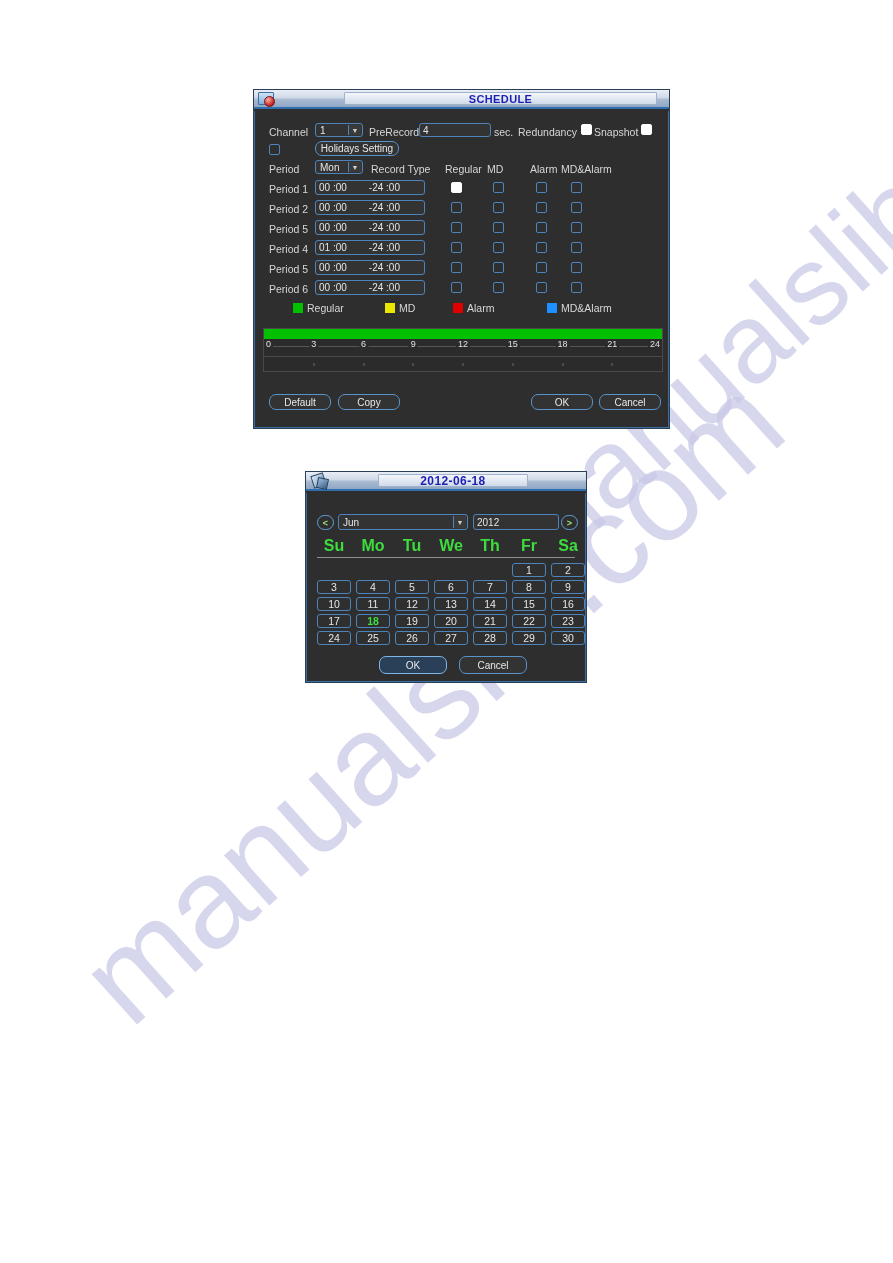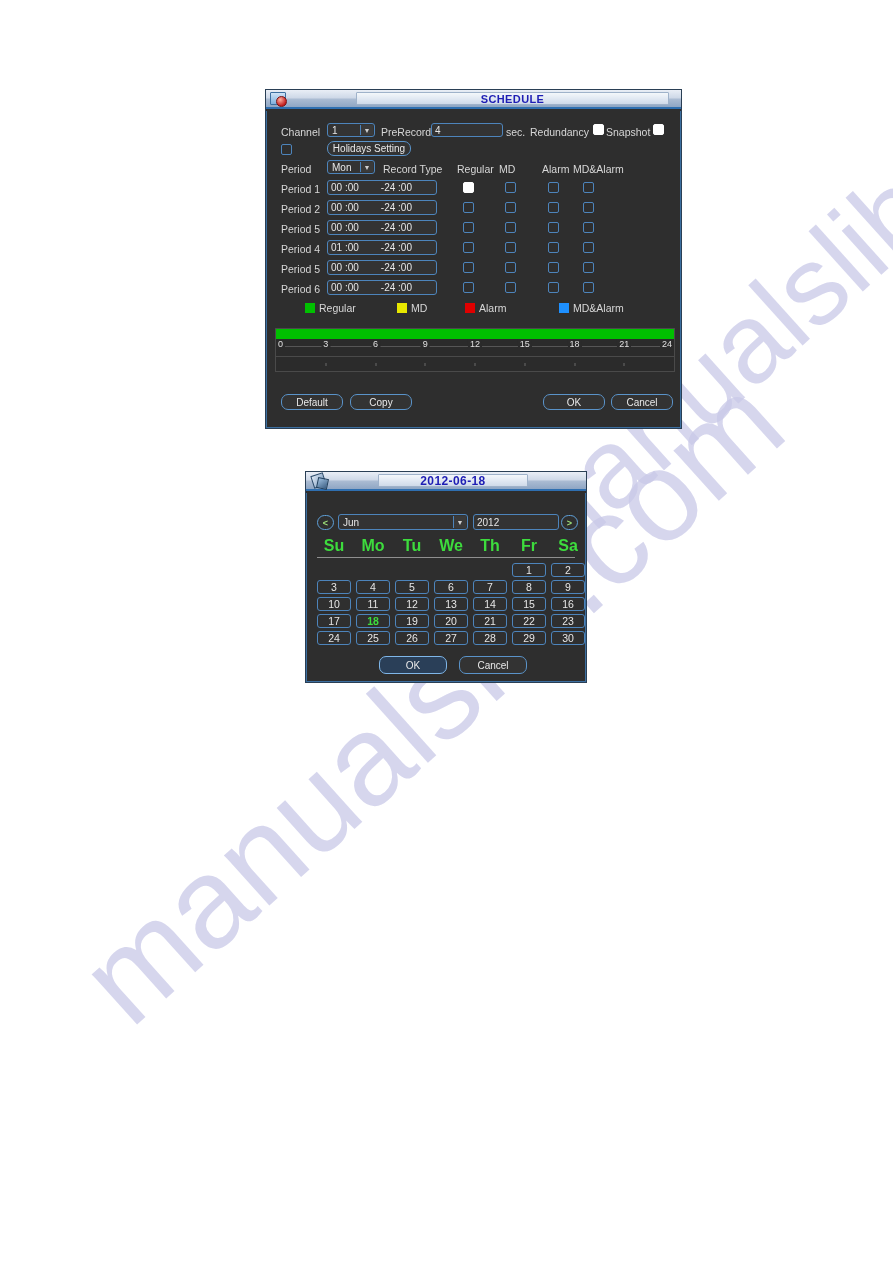--- a/index.html
+++ b/index.html
@@ -98,21 +98,20 @@
     border-top: none;
     box-sizing: border-box;
   }
 
   
   #schedule-window {
     left: 253px;
     top: 89px;
     width: 417px;
     height: 340px;
-    margin-left: 12px;
   }
   #schedule-window .dvr-body { background: #2e2e2e; }
 
   .lbl {
     color: #d7d7d7;
     font-size: 10.5px;
     position: absolute;
     white-space: nowrap;
   }
   .fld {

